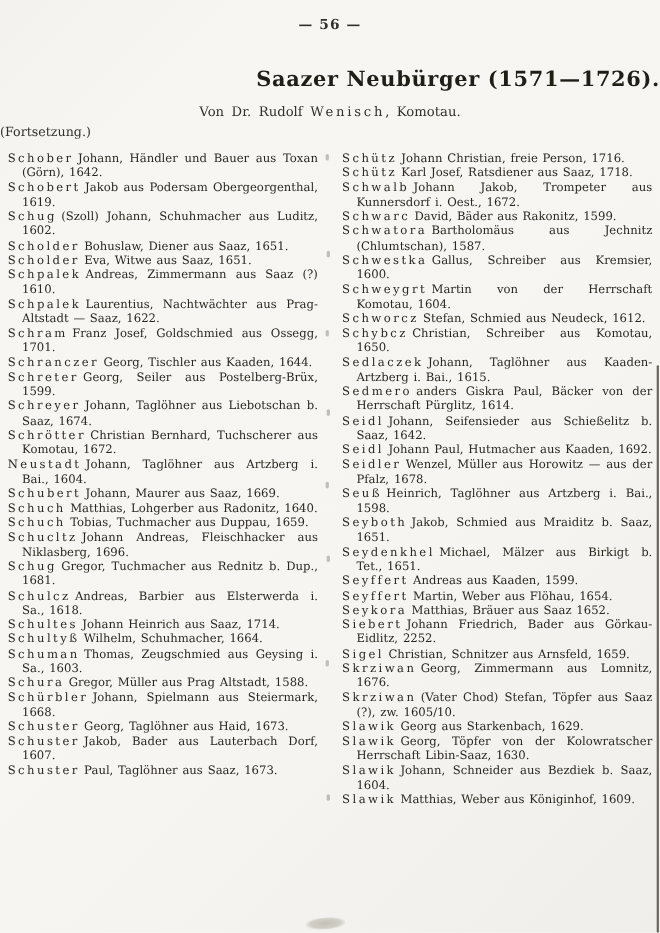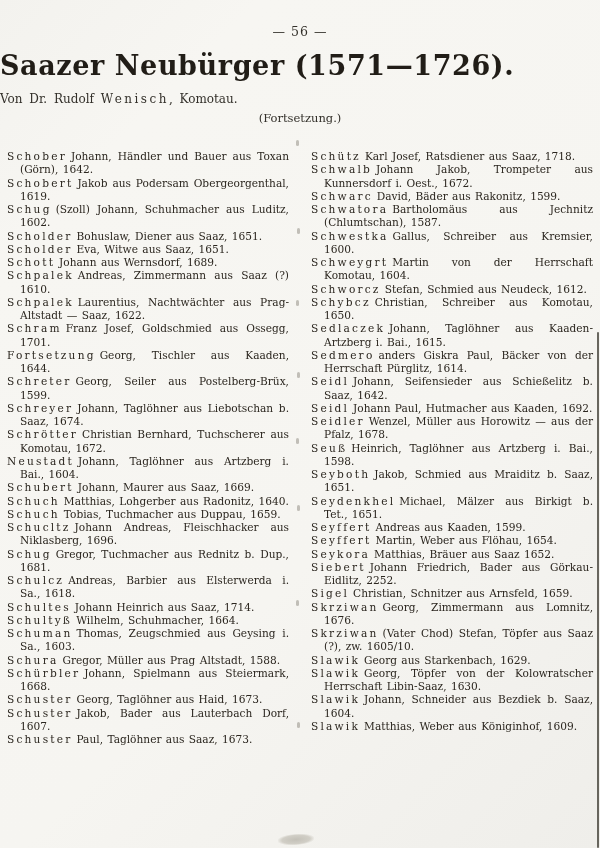--- a/index.html
+++ b/index.html
@@ -6,36 +6,36 @@
   body{
     width:600px;height:848px;position:relative;overflow:hidden;
     background:linear-gradient(135deg,#f3f2ee 0%,#f7f6f2 18%,#f6f5f1 60%,#efeeea 100%);
     font-family:"DejaVu Serif","Liberation Serif",serif;
     color:#2b261f;
     -webkit-font-smoothing:antialiased;
   }
   .page{position:relative;width:100%;height:100%;}
   .pageno{
     text-align:center;font-size:12.5px;letter-spacing:1px;
-    padding-top:24px;color:#33302a;
+    padding-top:14px;color:#33302a;font-weight:bold;
   }
   h1.title{
-    margin:11px 0 0 0;text-align:left;font-size:27px;font-weight:bold;
+    margin:32px 0 0 0;text-align:right;font-size:19px;font-weight:bold;
     letter-spacing:.6px;color:#211d17;
   }
   .byline{
-    margin-top:11px;text-align:left;font-size:12px;color:#33302a;
+    margin-top:11px;text-align:center;font-size:12px;color:#33302a;
     word-spacing:3px;
   }
   .byline .spaced{letter-spacing:2.5px;}
   .continuation{
-    margin-top:5px;text-align:center;font-size:11.5px;color:#33302a;
+    margin-top:5px;font-size:11.5px;color:#33302a;
   }
   .cols{
-    display:flex;gap:22px;padding:7px 7px 0 7px;margin-top:18px;
+    display:flex;gap:22px;padding:7px 7px 0 7px;margin-top:4px;
   }
   .col{width:288px;}
   .entry{
     margin:0;font-size:10.6px;line-height:13.25px;text-align:justify;
     text-indent:-13px;padding-left:13px;color:#2b261f;
     word-spacing:1px;
   }
   .surname{letter-spacing:2.2px;margin-right:4px;font-weight:normal;}
   
   .edge-line{
@@ -68,45 +68,45 @@
 
   <div class="continuation">(Fortsetzung.)</div>
 
   <div class="cols">
     <div class="col" id="col-left">
         <p class="entry"><span class="surname">Schober</span><span>Johann, Händler und Bauer aus Toxan (Görn), 1642.</span></p>
         <p class="entry"><span class="surname">Schobert</span><span>Jakob aus Podersam Obergeorgenthal, 1619.</span></p>
         <p class="entry"><span class="surname">Schug</span><span>(Szoll) Johann, Schuhmacher aus Luditz, 1602.</span></p>
         <p class="entry"><span class="surname">Scholder</span><span>Bohuslaw, Diener aus Saaz, 1651.</span></p>
         <p class="entry"><span class="surname">Scholder</span><span>Eva, Witwe aus Saaz, 1651.</span></p>
-        <p class="entry"><span class="surname">Schott</span><span>Johann aus Wernsdorf, 1689.</span></p>
         <p class="entry"><span class="surname">Schpalek</span><span>Andreas, Zimmermann aus Saaz (?) 1610.</span></p>
         <p class="entry"><span class="surname">Schpalek</span><span>Laurentius, Nachtwächter aus Prag-Altstadt — Saaz, 1622.</span></p>
         <p class="entry"><span class="surname">Schram</span><span>Franz Josef, Goldschmied aus Ossegg, 1701.</span></p>
-        <p class="entry"><span class="surname">Fortsetzung</span><span>Georg, Tischler aus Kaaden, 1644.</span></p>
+        <p class="entry"><span class="surname">Schranczer</span><span>Georg, Tischler aus Kaaden, 1644.</span></p>
         <p class="entry"><span class="surname">Schreter</span><span>Georg, Seiler aus Postelberg-Brüx, 1599.</span></p>
         <p class="entry"><span class="surname">Schreyer</span><span>Johann, Taglöhner aus Liebotschan b. Saaz, 1674.</span></p>
         <p class="entry"><span class="surname">Schrötter</span><span>Christian Bernhard, Tuchscherer aus Komotau, 1672.</span></p>
         <p class="entry"><span class="surname">Neustadt</span><span>Johann, Taglöhner aus Artzberg i. Bai., 1604.</span></p>
         <p class="entry"><span class="surname">Schubert</span><span>Johann, Maurer aus Saaz, 1669.</span></p>
         <p class="entry"><span class="surname">Schuch</span><span>Matthias, Lohgerber aus Radonitz, 1640.</span></p>
         <p class="entry"><span class="surname">Schuch</span><span>Tobias, Tuchmacher aus Duppau, 1659.</span></p>
         <p class="entry"><span class="surname">Schucltz</span><span>Johann Andreas, Fleischhacker aus Niklasberg, 1696.</span></p>
         <p class="entry"><span class="surname">Schug</span><span>Gregor, Tuchmacher aus Rednitz b. Dup., 1681.</span></p>
         <p class="entry"><span class="surname">Schulcz</span><span>Andreas, Barbier aus Elsterwerda i. Sa., 1618.</span></p>
         <p class="entry"><span class="surname">Schultes</span><span>Johann Heinrich aus Saaz, 1714.</span></p>
         <p class="entry"><span class="surname">Schultyß</span><span>Wilhelm, Schuhmacher, 1664.</span></p>
         <p class="entry"><span class="surname">Schuman</span><span>Thomas, Zeugschmied aus Geysing i. Sa., 1603.</span></p>
         <p class="entry"><span class="surname">Schura</span><span>Gregor, Müller aus Prag Altstadt, 1588.</span></p>
         <p class="entry"><span class="surname">Schürbler</span><span>Johann, Spielmann aus Steiermark, 1668.</span></p>
         <p class="entry"><span class="surname">Schuster</span><span>Georg, Taglöhner aus Haid, 1673.</span></p>
         <p class="entry"><span class="surname">Schuster</span><span>Jakob, Bader aus Lauterbach Dorf, 1607.</span></p>
         <p class="entry"><span class="surname">Schuster</span><span>Paul, Taglöhner aus Saaz, 1673.</span></p>
       </div>
     <div class="col" id="col-right">
+        <p class="entry"><span class="surname">Schütz</span><span>Johann Christian, freie Person, 1716.</span></p>
         <p class="entry"><span class="surname">Schütz</span><span>Karl Josef, Ratsdiener aus Saaz, 1718.</span></p>
         <p class="entry"><span class="surname">Schwalb</span><span>Johann Jakob, Trompeter aus Kunnersdorf i. Oest., 1672.</span></p>
         <p class="entry"><span class="surname">Schwarc</span><span>David, Bäder aus Rakonitz, 1599.</span></p>
         <p class="entry"><span class="surname">Schwatora</span><span>Bartholomäus aus Jechnitz (Chlumtschan), 1587.</span></p>
         <p class="entry"><span class="surname">Schwestka</span><span>Gallus, Schreiber aus Kremsier, 1600.</span></p>
         <p class="entry"><span class="surname">Schweygrt</span><span>Martin von der Herrschaft Komotau, 1604.</span></p>
         <p class="entry"><span class="surname">Schworcz</span><span>Stefan, Schmied aus Neudeck, 1612.</span></p>
         <p class="entry"><span class="surname">Schybcz</span><span>Christian, Schreiber aus Komotau, 1650.</span></p>
         <p class="entry"><span class="surname">Sedlaczek</span><span>Johann, Taglöhner aus Kaaden-Artzberg i. Bai., 1615.</span></p>
         <p class="entry"><span class="surname">Sedmero</span><span>anders Giskra Paul, Bäcker von der Herrschaft Pürglitz, 1614.</span></p>

